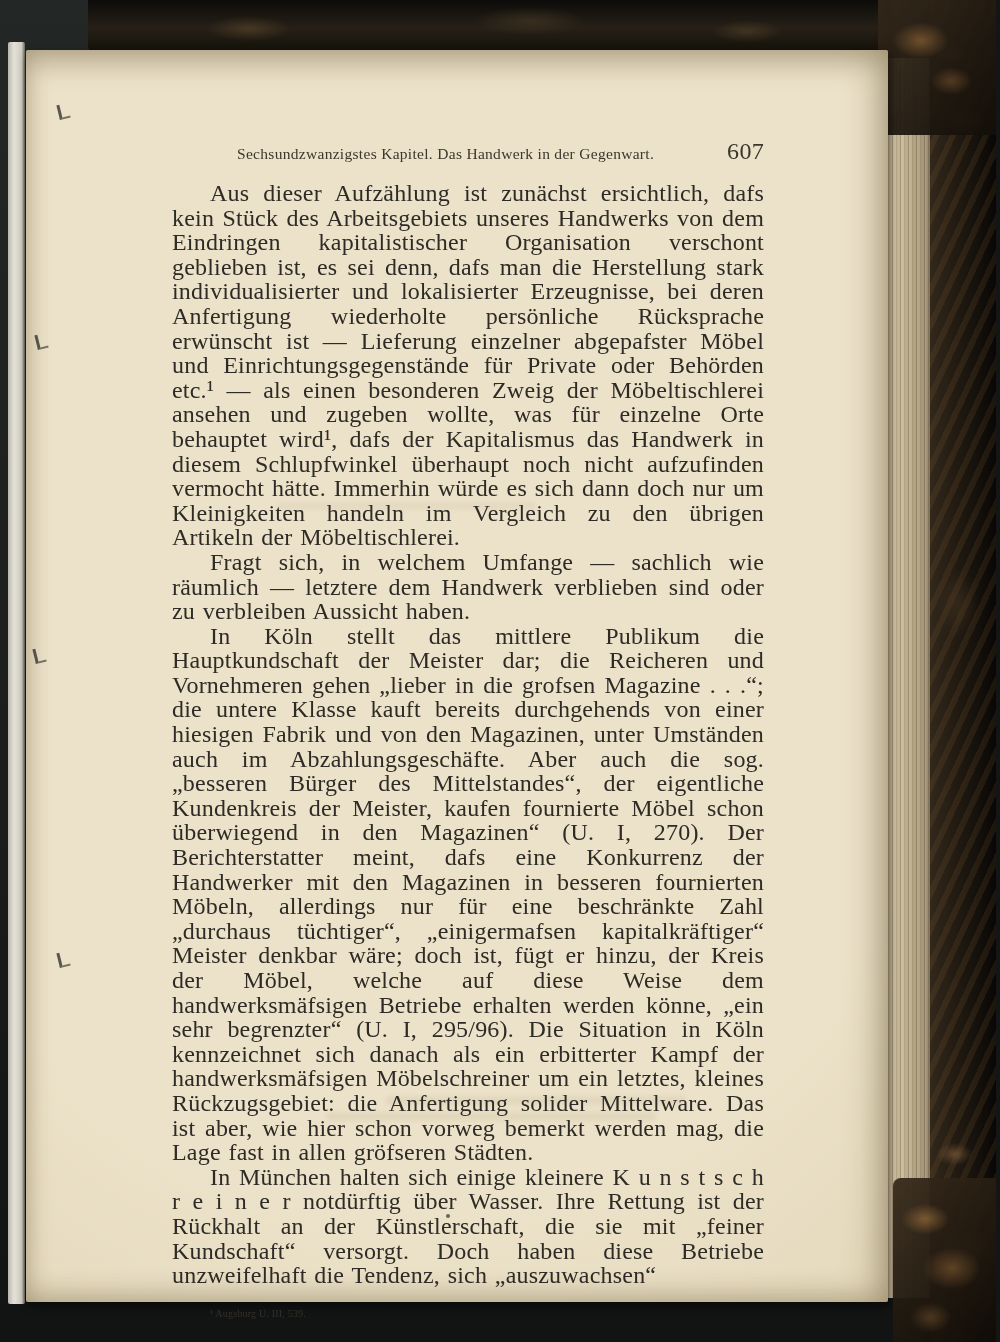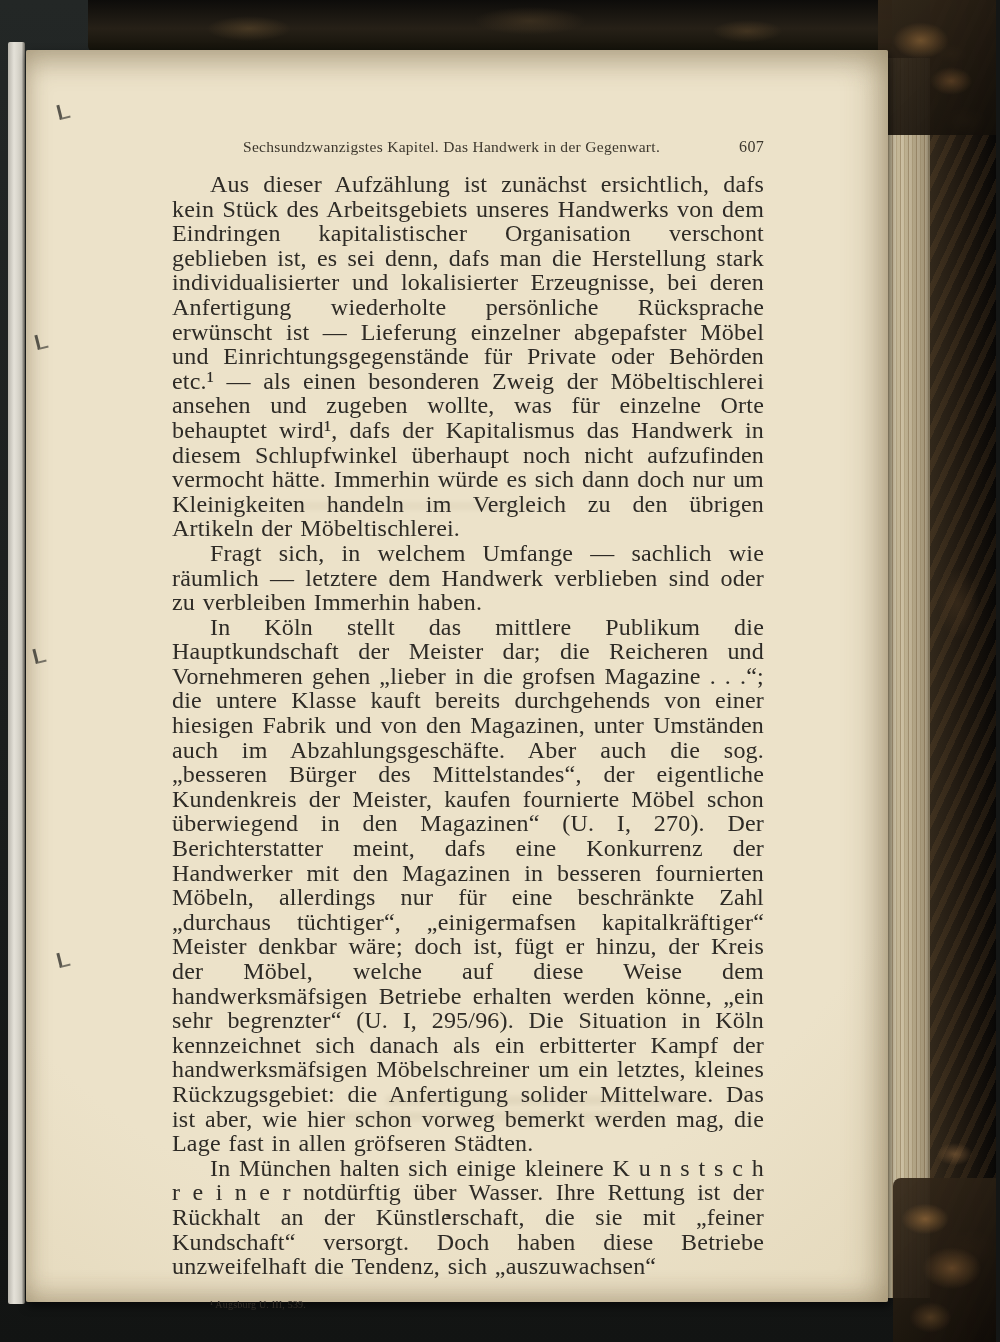--- a/index.html
+++ b/index.html
@@ -91,21 +91,21 @@
   .text-col{
     position:absolute;left:146px;top:88px;width:592px;
     color:var(--ink,#2e2b26);
   }
   .running-header{
     display:flex;align-items:baseline;
     font-size:15.5px;letter-spacing:.3px;color:#3c372d;
     margin:0 0 16px 0;
   }
   .running-header .title{flex:1;text-align:center;}
-  .running-header .pagenum{font-size:16px;margin-left:8px;}
+  .running-header .pagenum{font-size:24px;margin-left:8px;}
   .body p{
     margin:0;text-indent:38px;text-align:justify;
     font-size:24px;line-height:24.6px;letter-spacing:.2px;word-spacing:1.5px;
     hyphens:auto;-webkit-hyphens:auto;
   }
   .footnote{
     margin-top:20px;padding-left:38px;
     font-size:10px;letter-spacing:.2px;color:#35302a;
   }
 </style>
@@ -128,21 +128,21 @@
 
     <div class="text-col">
 
       <div class="running-header">
         <span class="title">Sechsundzwanzigstes Kapitel. Das Handwerk in der Gegenwart.</span>
         <span class="pagenum">607</span>
       </div>
 
       <div class="body">
         <p>Aus dieser Aufzählung ist zunächst ersichtlich, dafs kein Stück des Arbeitsgebiets unseres Handwerks von dem Eindringen kapitalistischer Organisation verschont geblieben ist, es sei denn, dafs man die Herstellung stark individualisierter und lokalisierter Erzeugnisse, bei deren Anfertigung wiederholte persönliche Rücksprache erwünscht ist — Lieferung einzelner abgepafster Möbel und Einrichtungsgegenstände für Private oder Behörden etc.¹ — als einen besonderen Zweig der Möbeltischlerei ansehen und zugeben wollte, was für einzelne Orte behauptet wird¹, dafs der Kapitalismus das Handwerk in diesem Schlupfwinkel überhaupt noch nicht aufzufinden vermocht hätte. Immerhin würde es sich dann doch nur um Kleinigkeiten handeln im Vergleich zu den übrigen Artikeln der Möbeltischlerei.</p>
-        <p>Fragt sich, in welchem Umfange — sachlich wie räumlich — letztere dem Handwerk verblieben sind oder zu verbleiben Immerhin haben.</p>
+        <p>Fragt sich, in welchem Umfange — sachlich wie räumlich — letztere dem Handwerk verblieben sind oder zu verbleiben Aussicht haben.</p>
         <p>In Köln stellt das mittlere Publikum die Hauptkundschaft der Meister dar; die Reicheren und Vornehmeren gehen „lieber in die grofsen Magazine . . .“; die untere Klasse kauft bereits durchgehends von einer hiesigen Fabrik und von den Magazinen, unter Umständen auch im Abzahlungsgeschäfte. Aber auch die sog. „besseren Bürger des Mittelstandes“, der eigentliche Kundenkreis der Meister, kaufen fournierte Möbel schon überwiegend in den Magazinen“ (U. I, 270). Der Berichterstatter meint, dafs eine Konkurrenz der Handwerker mit den Magazinen in besseren fournierten Möbeln, allerdings nur für eine beschränkte Zahl „durchaus tüchtiger“, „einigermafsen kapitalkräftiger“ Meister denkbar wäre; doch ist, fügt er hinzu, der Kreis der Möbel, welche auf diese Weise dem handwerksmäfsigen Betriebe erhalten werden könne, „ein sehr begrenzter“ (U. I, 295/96). Die Situation in Köln kennzeichnet sich danach als ein erbitterter Kampf der handwerksmäfsigen Möbelschreiner um ein letztes, kleines Rückzugsgebiet: die Anfertigung solider Mittelware. Das ist aber, wie hier schon vorweg bemerkt werden mag, die Lage fast in allen gröfseren Städten.</p>
         <p>In München halten sich einige kleinere K u n s t s c h r e i n e r notdürftig über Wasser. Ihre Rettung ist der Rückhalt an der Künstlerschaft, die sie mit „feiner Kundschaft“ versorgt. Doch haben diese Betriebe unzweifelhaft die Tendenz, sich „auszuwachsen“</p>
       </div>
 
       <div class="footnote">¹ Augsburg U. III, 539.</div>
 
     </div>
   </div>
 
   <div class="corner-br"></div>

